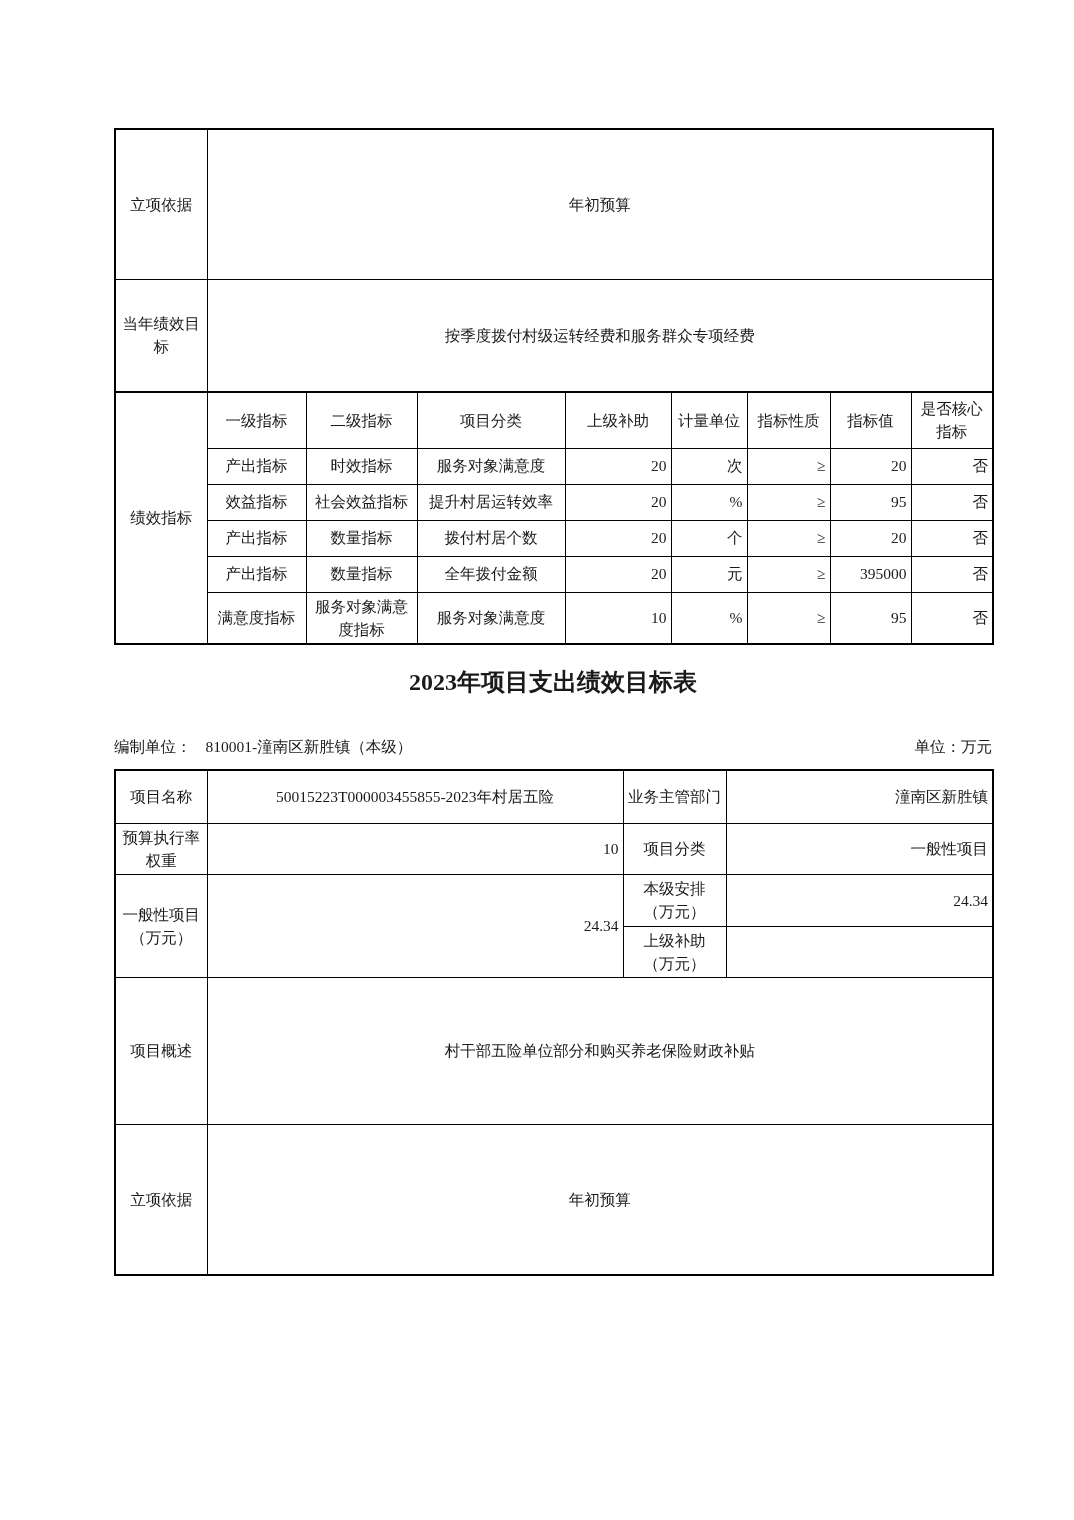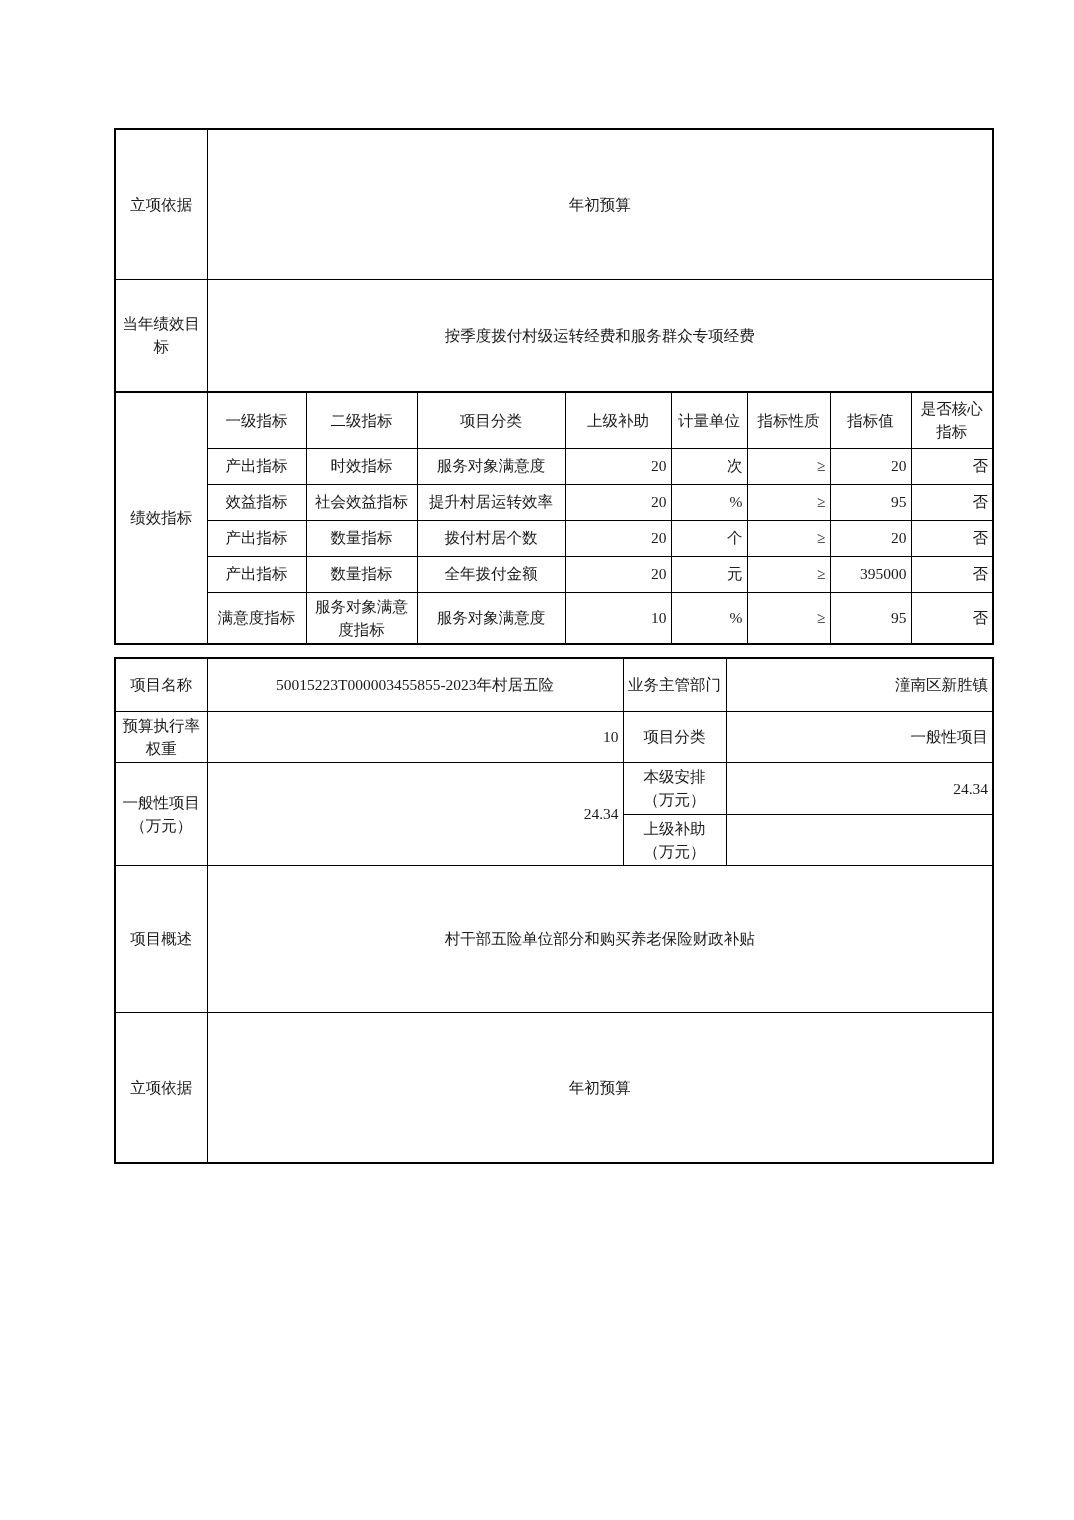--- a/index.html
+++ b/index.html
@@ -112,21 +112,28 @@
         <td class="vl">服务对象满意度</td>
         <td class="vc">10</td>
         <td class="vc">%</td>
         <td class="vc">≥</td>
         <td class="vc">95</td>
         <td class="vc">否</td>
       </tr>
     </tbody>
       </table>
 
+    <div class="title">2023年项目支出绩效目标表</div>
 
+    <div class="meta">
+      <div>
+        <span>编制单位：</span><span class="pv">810001-潼南区新胜镇（本级）</span>
+      </div>
+      <div>单位：万元</div>
+    </div>
 
     <div class="t2wrap">
       <table class="t">
         <colgroup>
           <col style="width:92px">
             <col style="width:416px">
             <col style="width:103px">
             <col style="width:267px">
         </colgroup>
         <tbody>

